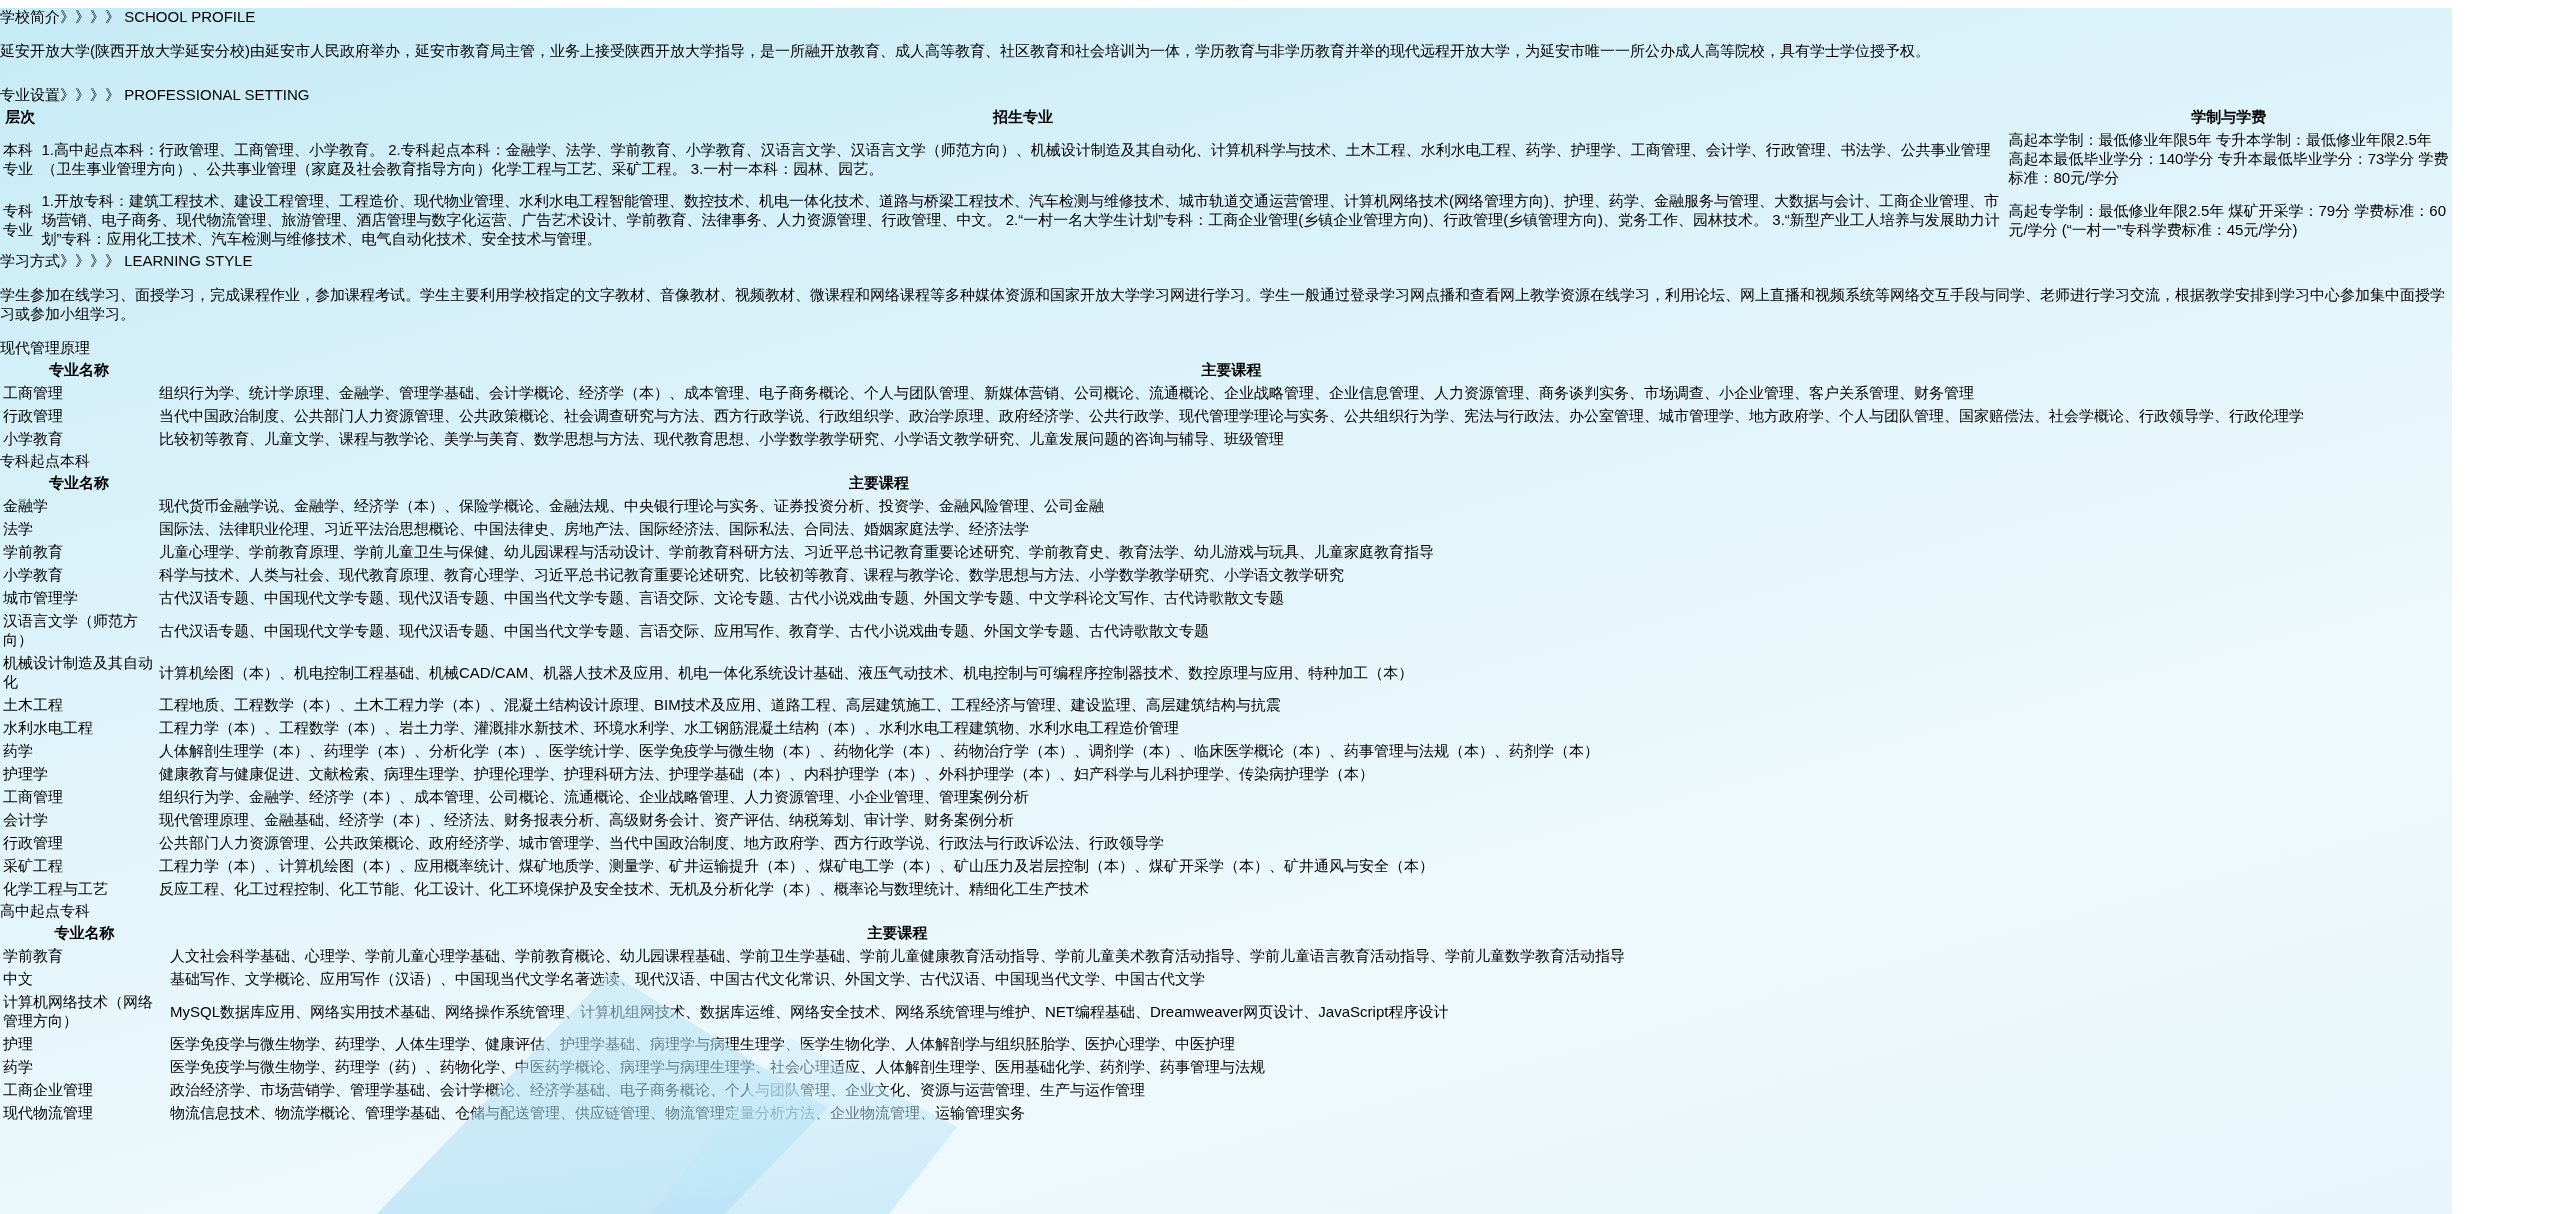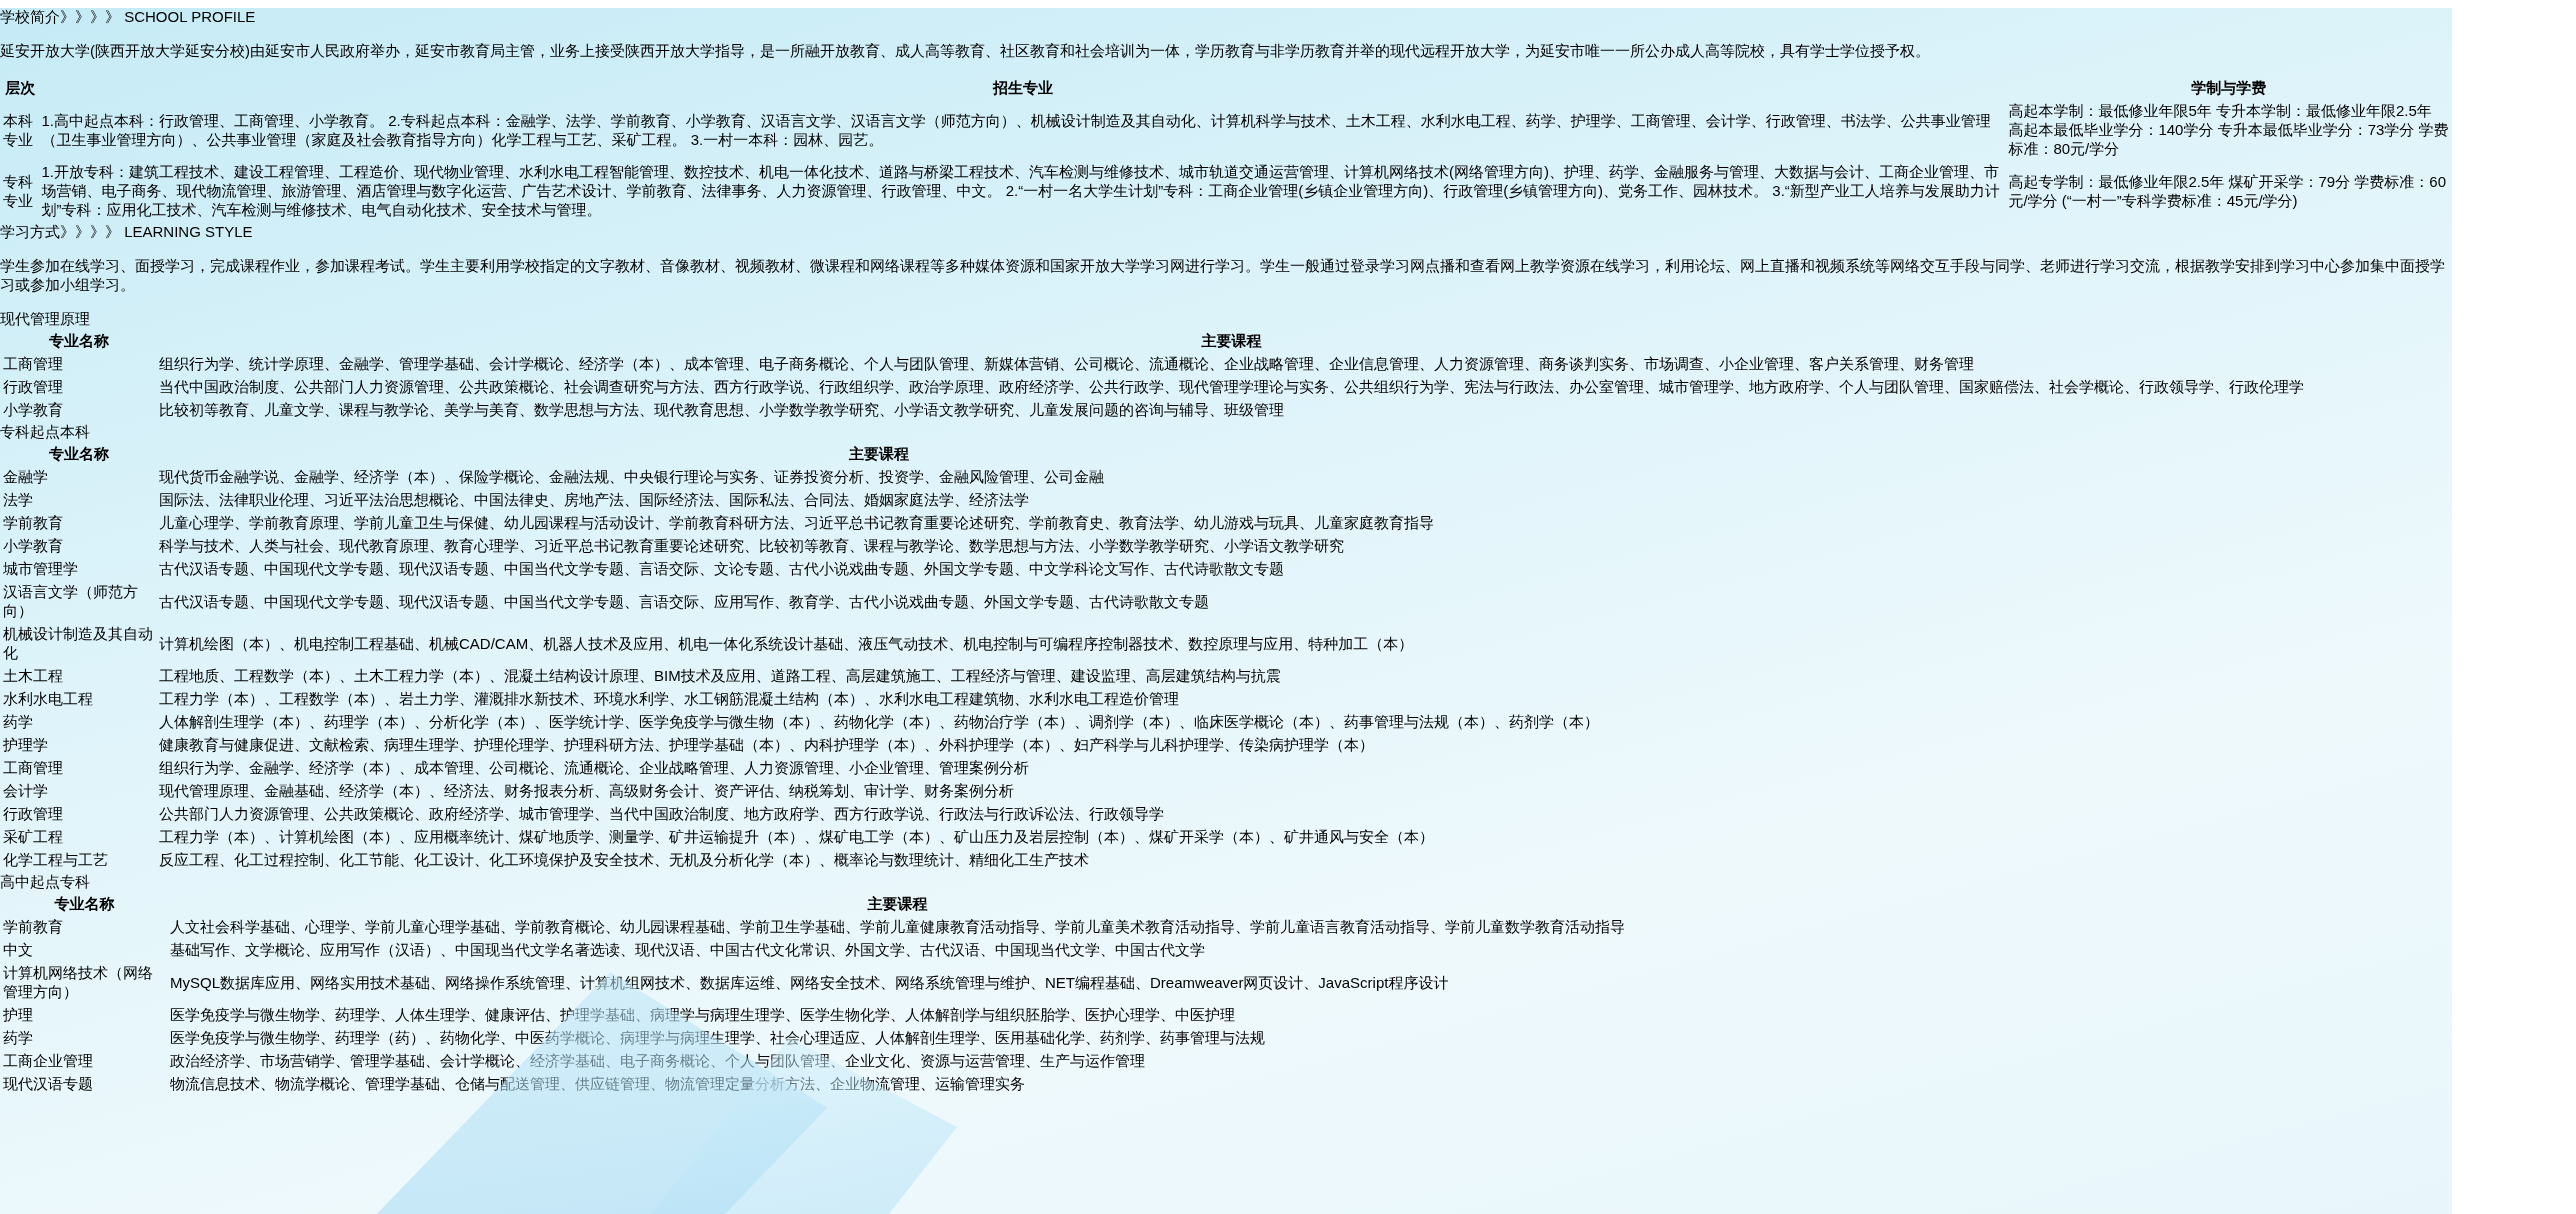--- a/index.html
+++ b/index.html
@@ -67,20 +67,27 @@
 
     <div class="sec-head">
       <span class="sec-icon"><span class="sec-icon-core"></span><span class="sec-icon-dot"></span></span>
       <span class="sec-titles">
         <span><span class="sec-cn">学校简介</span><span class="sec-arrows">》》》》</span></span>
         <span class="sec-en">SCHOOL PROFILE</span>
       </span>
     </div>
     <p class="para">延安开放大学(陕西开放大学延安分校)由延安市人民政府举办，延安市教育局主管，业务上接受陕西开放大学指导，是一所融开放教育、成人高等教育、社区教育和社会培训为一体，学历教育与非学历教育并举的现代远程开放大学，为延安市唯一一所公办成人高等院校，具有学士学位授予权。</p>
 
+    <div class="sec-head" style="margin-top:25px">
+      <span class="sec-icon"><span class="sec-icon-core"></span><span class="sec-icon-dot"></span></span>
+      <span class="sec-titles">
+        <span><span class="sec-cn">专业设置</span><span class="sec-arrows">》》》》</span></span>
+        <span class="sec-en">PROFESSIONAL SETTING</span>
+      </span>
+    </div>
 
     <table class="set-table">
       <thead>
         <tr>
           <th>层次</th>
           <th>招生专业</th>
           <th>学制与学费</th>
         </tr>
       </thead>
       <tbody>
@@ -253,21 +260,21 @@
             </tr>
             <tr>
               <td class="major-cell">药学</td>
               <td class="course-cell">医学免疫学与微生物学、药理学（药）、药物化学、中医药学概论、病理学与病理生理学、社会心理适应、人体解剖生理学、医用基础化学、药剂学、药事管理与法规</td>
             </tr>
             <tr>
               <td class="major-cell">工商企业管理</td>
               <td class="course-cell">政治经济学、市场营销学、管理学基础、会计学概论、经济学基础、电子商务概论、个人与团队管理、企业文化、资源与运营管理、生产与运作管理</td>
             </tr>
             <tr>
-              <td class="major-cell">现代汉语专题</td>
+              <td class="major-cell">现代物流管理</td>
               <td class="course-cell">物流信息技术、物流学概论、管理学基础、仓储与配送管理、供应链管理、物流管理定量分析方法、企业物流管理、运输管理实务</td>
             </tr>
           </tbody>
       </table>
     </section>
 
   </div>
 </div>
 
 

